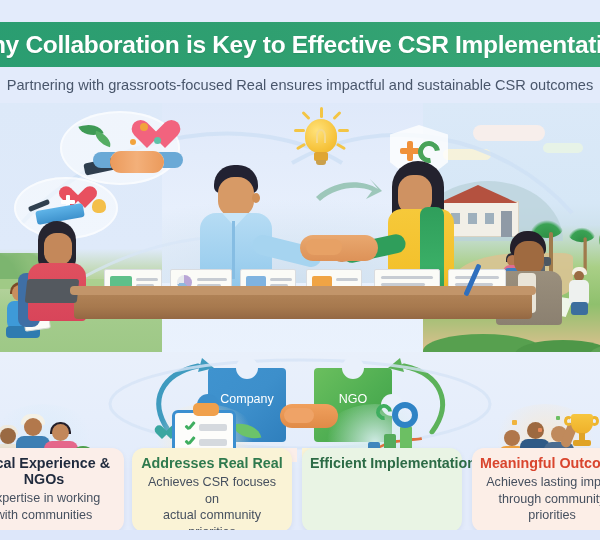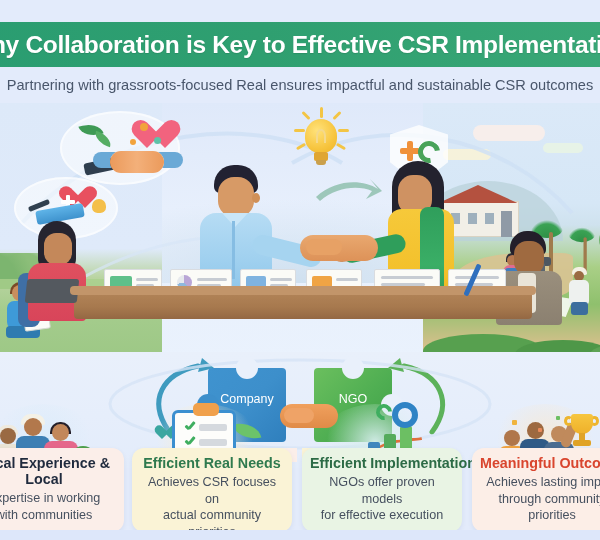--- a/index.html
+++ b/index.html
@@ -696,39 +696,36 @@
         <div class="confetti" style="left:58px; top:2px; width:4px; height:4px; background:#6cbf63;"></div>
         <div class="confetti" style="left:40px; top:14px; width:4px; height:4px; background:#e98a5a;"></div>
       </div>
     </div>
   </div>
 
   <div class="cards">
 
     <div class="card c1">
       <div class="ct wrap">
-        <span>Local Experience &amp;</span><br><span>Local</span>
+        <span>Local Experience &amp;</span><br><span>NGOs</span>
       </div>
       <div class="cd">
         <span>Expertise in working</span><br><span>with communities</span>
       </div>
     </div>
 
     <div class="card c2">
-      <div class="ct">Efficient Real Needs</div>
+      <div class="ct">Addresses Real Real</div>
       <div class="cd">
         <span>Achieves CSR focuses on</span><br><span>actual community priorities</span>
       </div>
     </div>
 
     <div class="card c3">
       <div class="ct">Efficient Implementation</div>
-      <div class="cd">
-        <span>NGOs offer proven models</span><br><span>for effective execution</span>
-      </div>
     </div>
 
     <div class="card c4">
       <div class="ct">Meaningful Outcomes</div>
       <div class="cd">
         <span>Achieves lasting impact</span><br><span>through community</span><br><span>priorities</span>
       </div>
     </div>
   </div>
 

